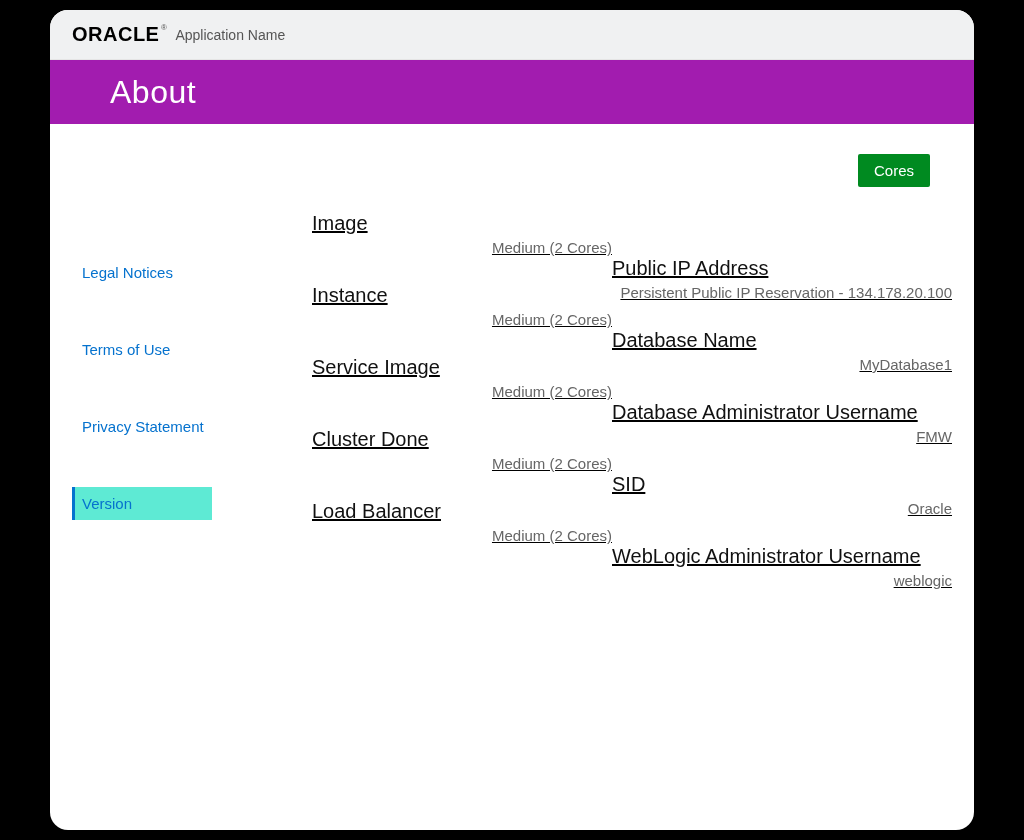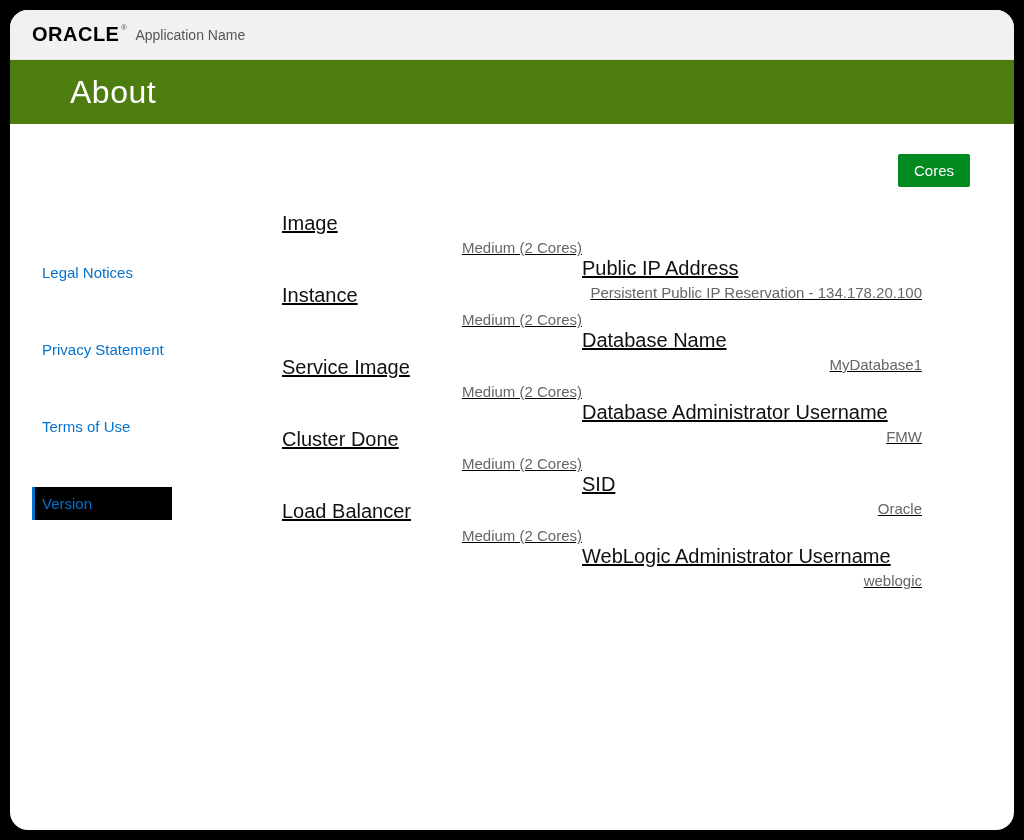--- a/index.html
+++ b/index.html
@@ -1,20 +1,20 @@
 <!DOCTYPE html>
 <html><head>
 <meta charset="utf-8">
 <style>
   * { box-sizing: border-box; margin: 0; padding: 0; }
   html, body { width: 1024px; height: 840px; font-family: "Helvetica Neue", Helvetica, Arial, sans-serif; }
   body { background: #000; display: flex; align-items: flex-start; justify-content: center; }
 
   .device-frame {
-    width: 1004px;
+    width: 924px;
     height: 820px;
     margin-top: 10px;
     background: #fff;
     border-radius: 18px;
     overflow: hidden;
     box-shadow: 0 0 0 1px rgba(0,0,0,0.4);
   }
 
   
   .brand-bar {
@@ -45,21 +45,21 @@
   }
   .app-name {
     margin-left: 10px;
     font-size: 14px;
     color: #555;
     font-weight: 300;
   }
 
   
   .page-banner {
-    background: #4d7c0f;
+    background: #a21caf;
     height: 64px;
     display: flex;
     align-items: center;
     padding-left: 60px;
   }
   .page-banner h1 {
     color: #fff;
     font-size: 32px;
     font-weight: 200;
     letter-spacing: 0.5px;
@@ -96,21 +96,21 @@
     display: block;
     padding: 8px 10px 8px 10px;
     margin-bottom: 32px;
     font-size: 15px;
     color: #0572ce;
     text-decoration: none;
     cursor: pointer;
     margin-top: 44px;
   }
   .side-item.active {
-    background: #000000;
+    background: #5eead4;
     border-left: 3px solid #0572ce;
     padding-left: 7px;
     width: 140px;
     margin-bottom: 0;
   }
 
   
   .details {
     display: flex;
     padding-top: 58px;
@@ -147,22 +147,22 @@
   </div>
 
   <div class="content">
 
     <div class="done-wrap">
       <button class="done-btn">Cores</button>
     </div>
 
     <nav class="sidebar">
       <a class="side-item">Legal Notices</a>
+      <a class="side-item">Terms of Use</a>
       <a class="side-item">Privacy Statement</a>
-      <a class="side-item">Terms of Use</a>
       <a class="side-item active">Version</a>
     </nav>
 
     <div class="details">
       <div class="col">
         <div class="field">
           <div class="label">Image</div>
           <div class="value">Medium (2 Cores)</div>
         </div>
         <div class="field">

